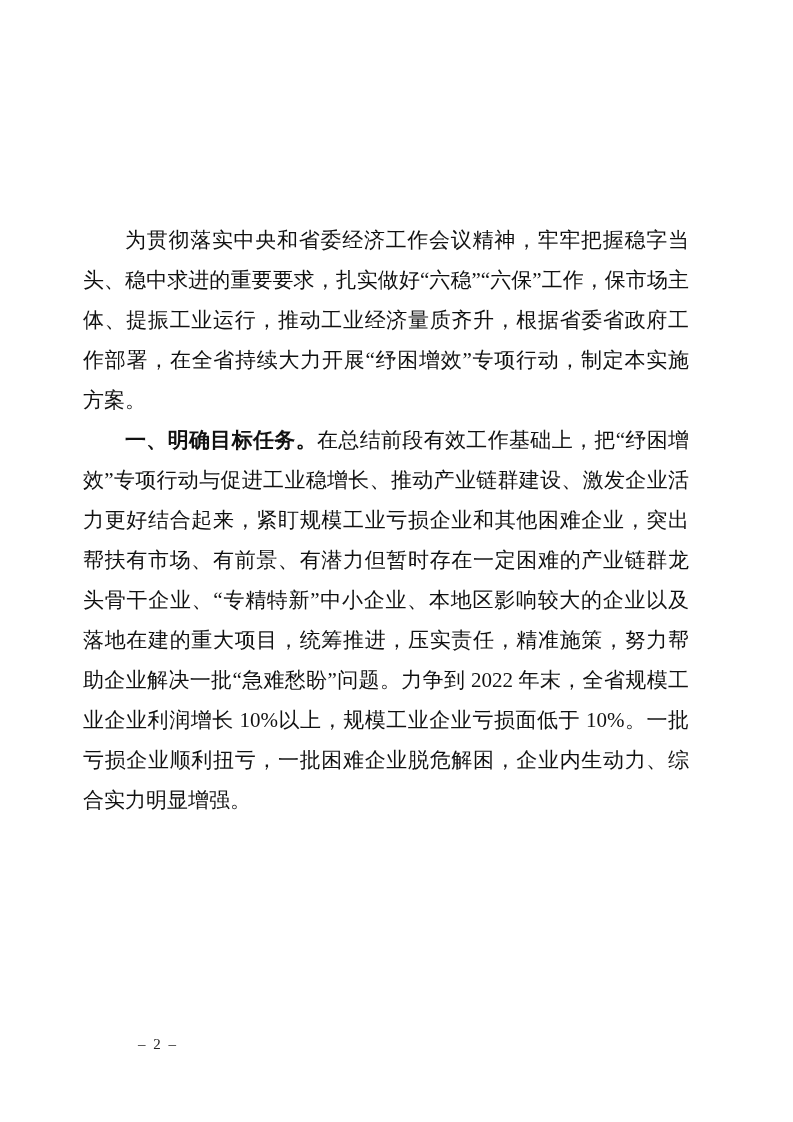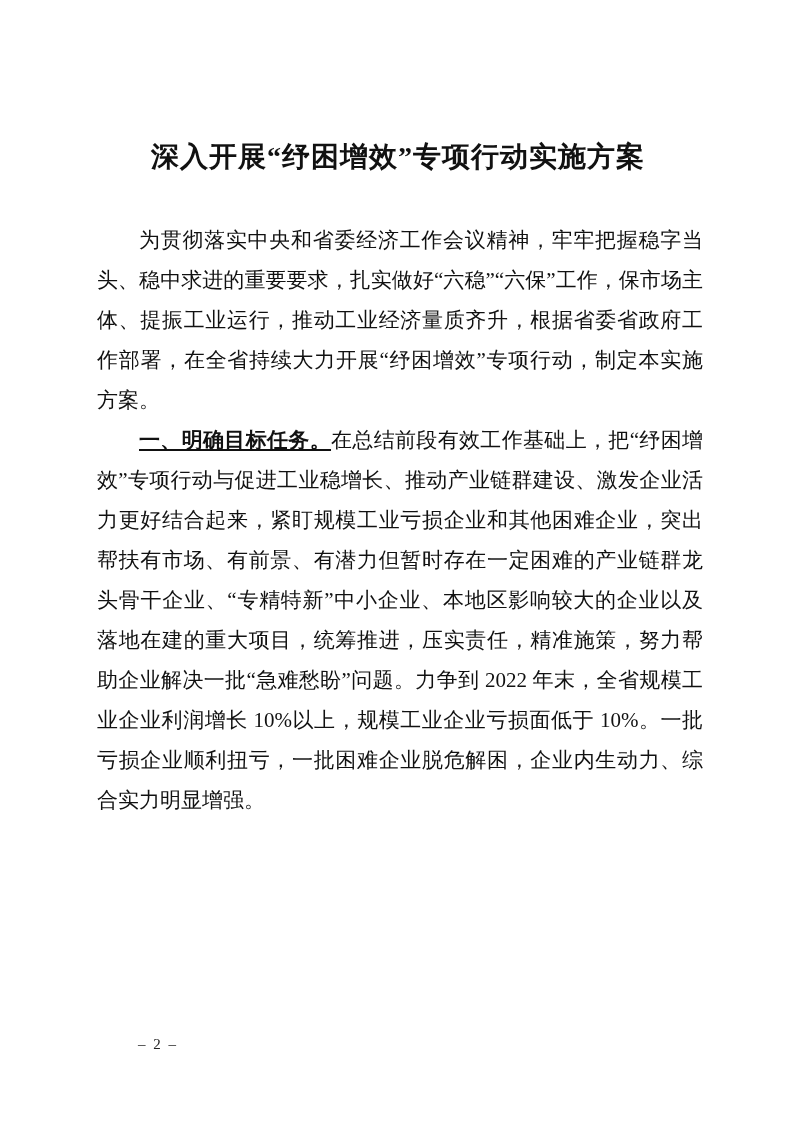--- a/index.html
+++ b/index.html
@@ -22,52 +22,50 @@
     text-align: center;
     font-size: 28px;
     font-weight: bold;
     letter-spacing: 1px;
     white-space: nowrap;
     font-family: "Liberation Serif", "DejaVu Serif", serif;
   }
   .doc-body {
     position: absolute;
     top: 220px;
-    left: 97px;
+    left: 83px;
     width: 606px;
     font-size: 21px;
     line-height: 40px;
     text-align: justify;
     text-justify: inter-ideograph;
   }
   .para {
     text-indent: 2em;
     margin: 0;
   }
   .para .lead {
     font-weight: bold;
     font-family: "Liberation Sans", "DejaVu Sans", sans-serif;
-    text-decoration: underline;
   }
   .page-footer {
     position: absolute;
     left: 138px;
     top: 1036px;
     font-size: 15px;
     letter-spacing: 2px;
     color: #222222;
     font-family: "Liberation Serif", "DejaVu Serif", serif;
   }
 </style>
 </head>
 <body>
 
 <div class="page">
 
-  <h1 class="doc-title">深入开展“纾困增效”专项行动实施方案</h1>
 
   <div class="doc-body">
 
     <p class="para"><span class="lead"></span><span>为贯彻落实中央和省委经济工作会议精神，牢牢把握稳字当头、稳中求进的重要要求，扎实做好“六稳”“六保”工作，保市场主体、提振工业运行，推动工业经济量质齐升，根据省委省政府工作部署，在全省持续大力开展“纾困增效”专项行动，制定本实施方案。</span></p>
 
     <p class="para"><span class="lead">一、明确目标任务。</span><span>在总结前段有效工作基础上，把“纾困增效”专项行动与促进工业稳增长、推动产业链群建设、激发企业活力更好结合起来，紧盯规模工业亏损企业和其他困难企业，突出帮扶有市场、有前景、有潜力但暂时存在一定困难的产业链群龙头骨干企业、“专精特新”中小企业、本地区影响较大的企业以及落地在建的重大项目，统筹推进，压实责任，精准施策，努力帮助企业解决一批“急难愁盼”问题。力争到 2022 年末，全省规模工业企业利润增长 10%以上，规模工业企业亏损面低于 10%。一批亏损企业顺利扭亏，一批困难企业脱危解困，企业内生动力、综合实力明显增强。</span></p>
 
 
   </div>
 

